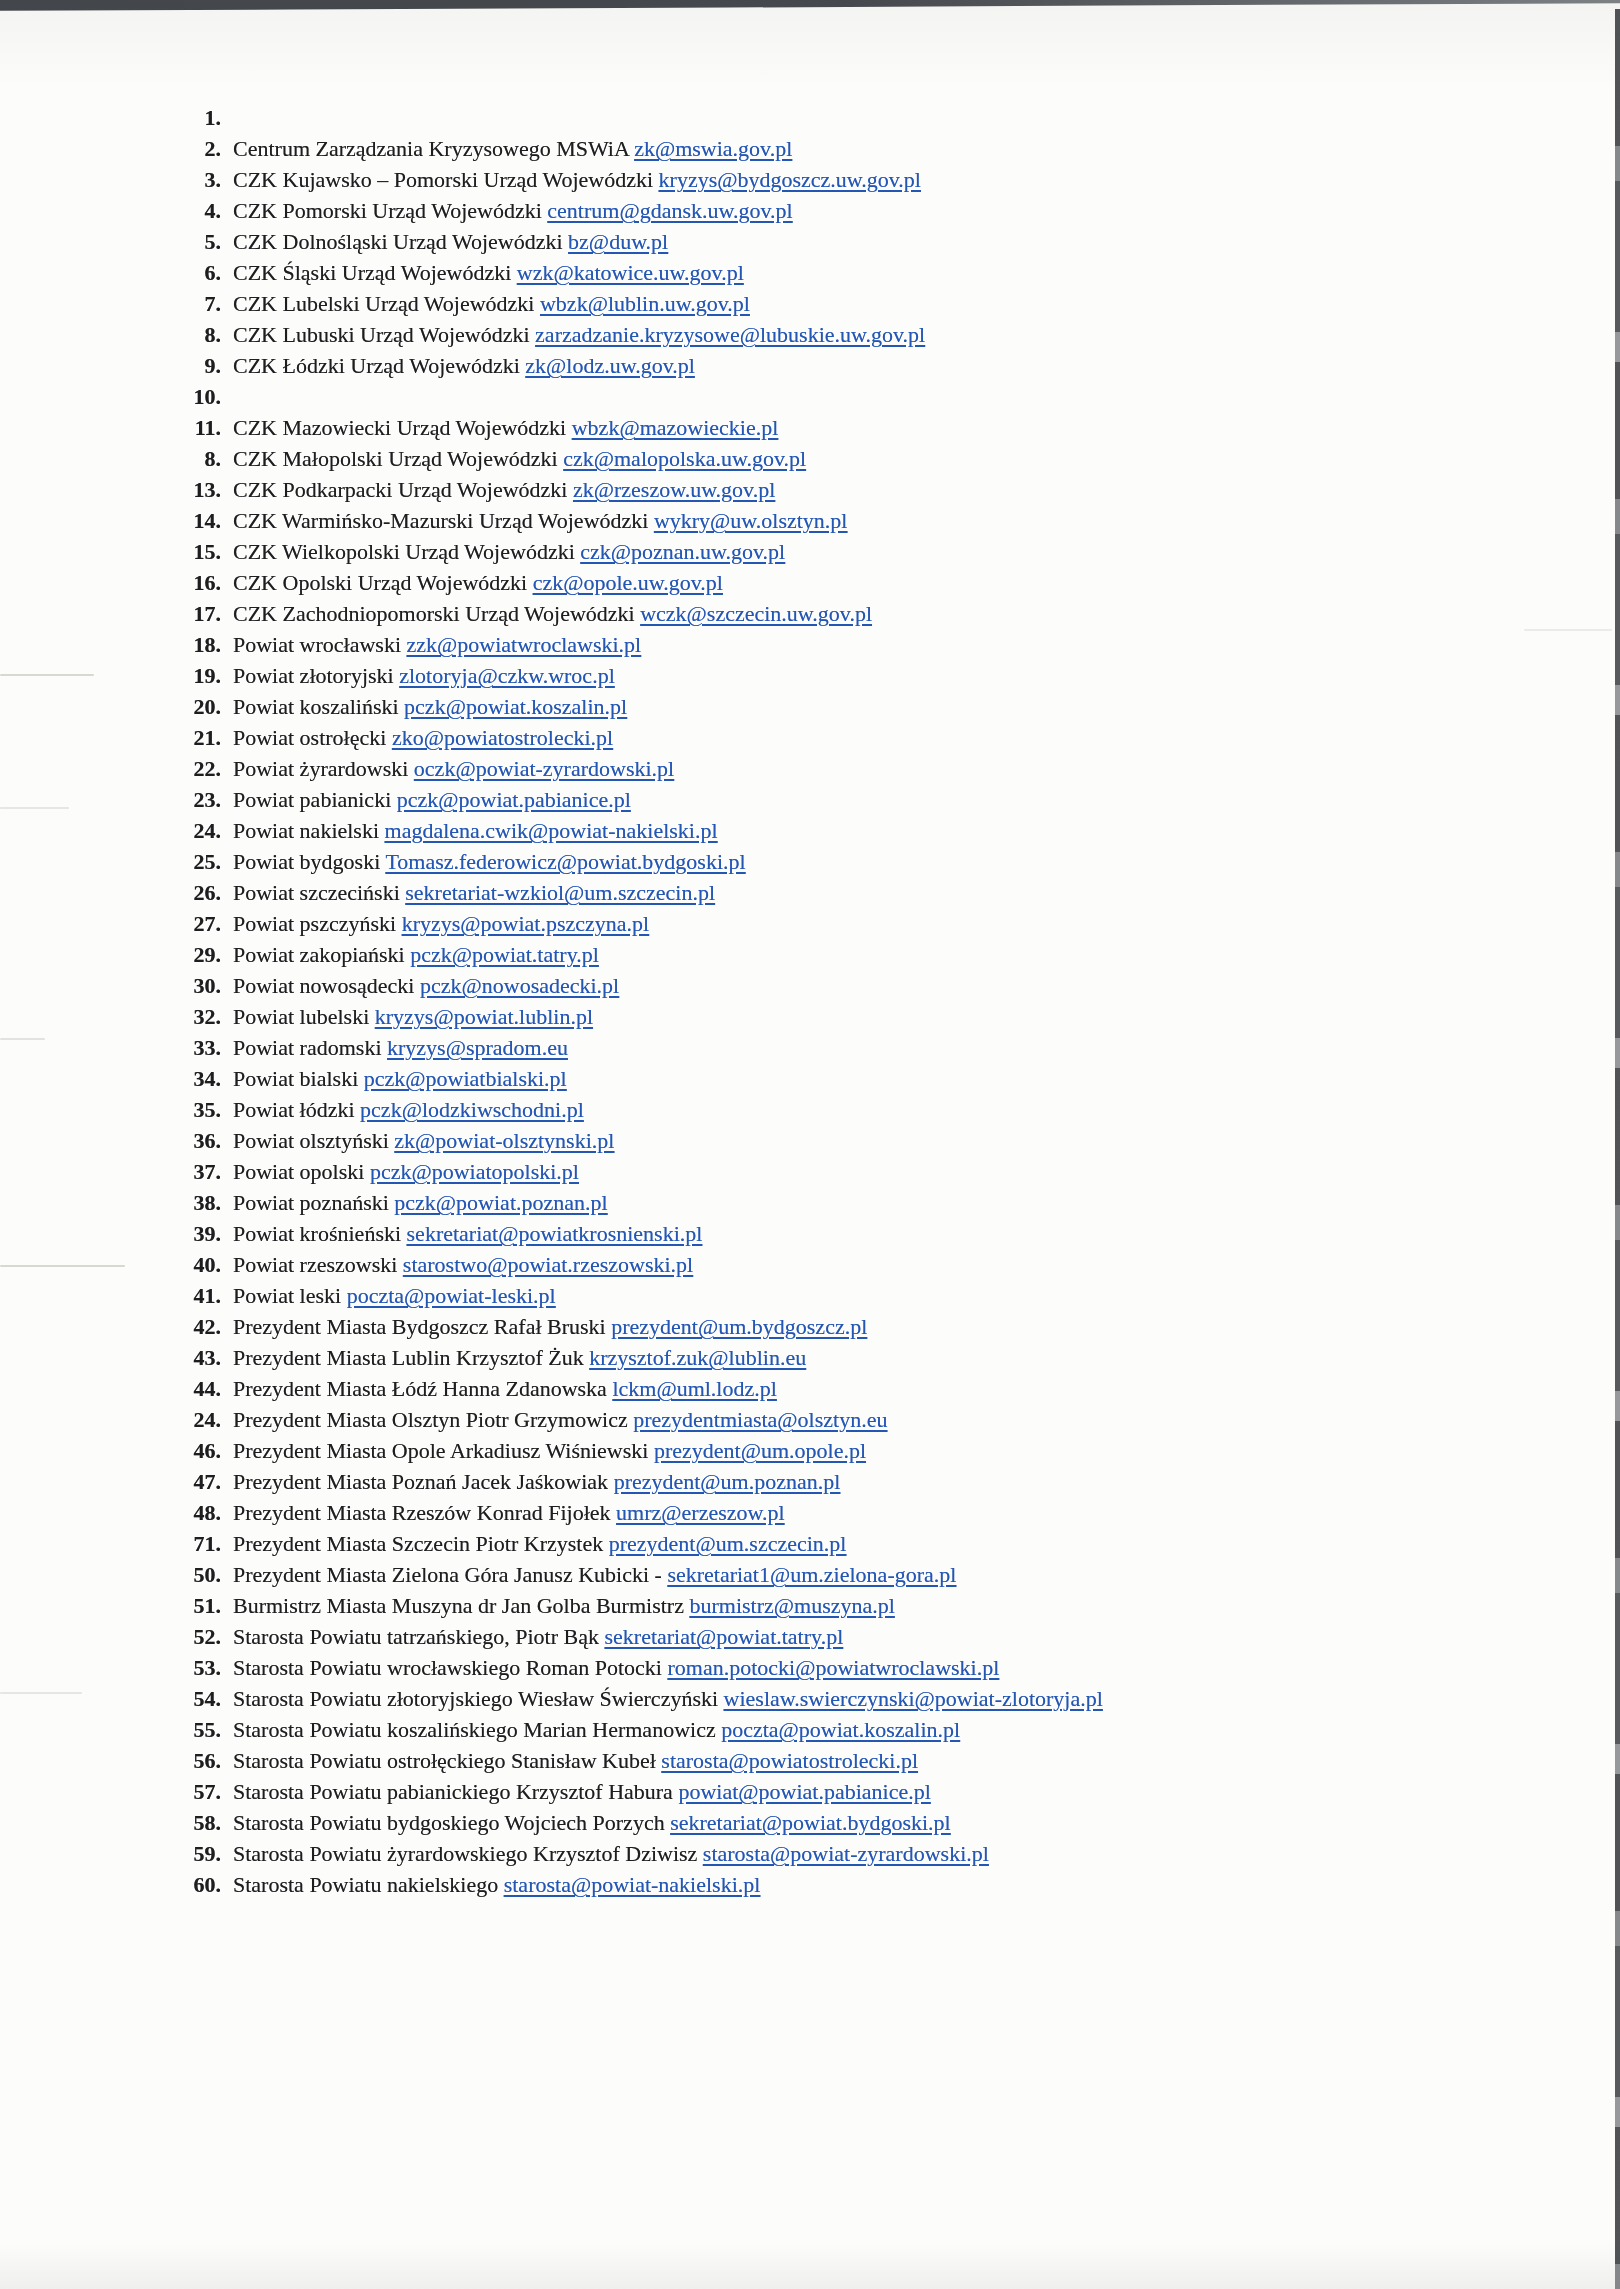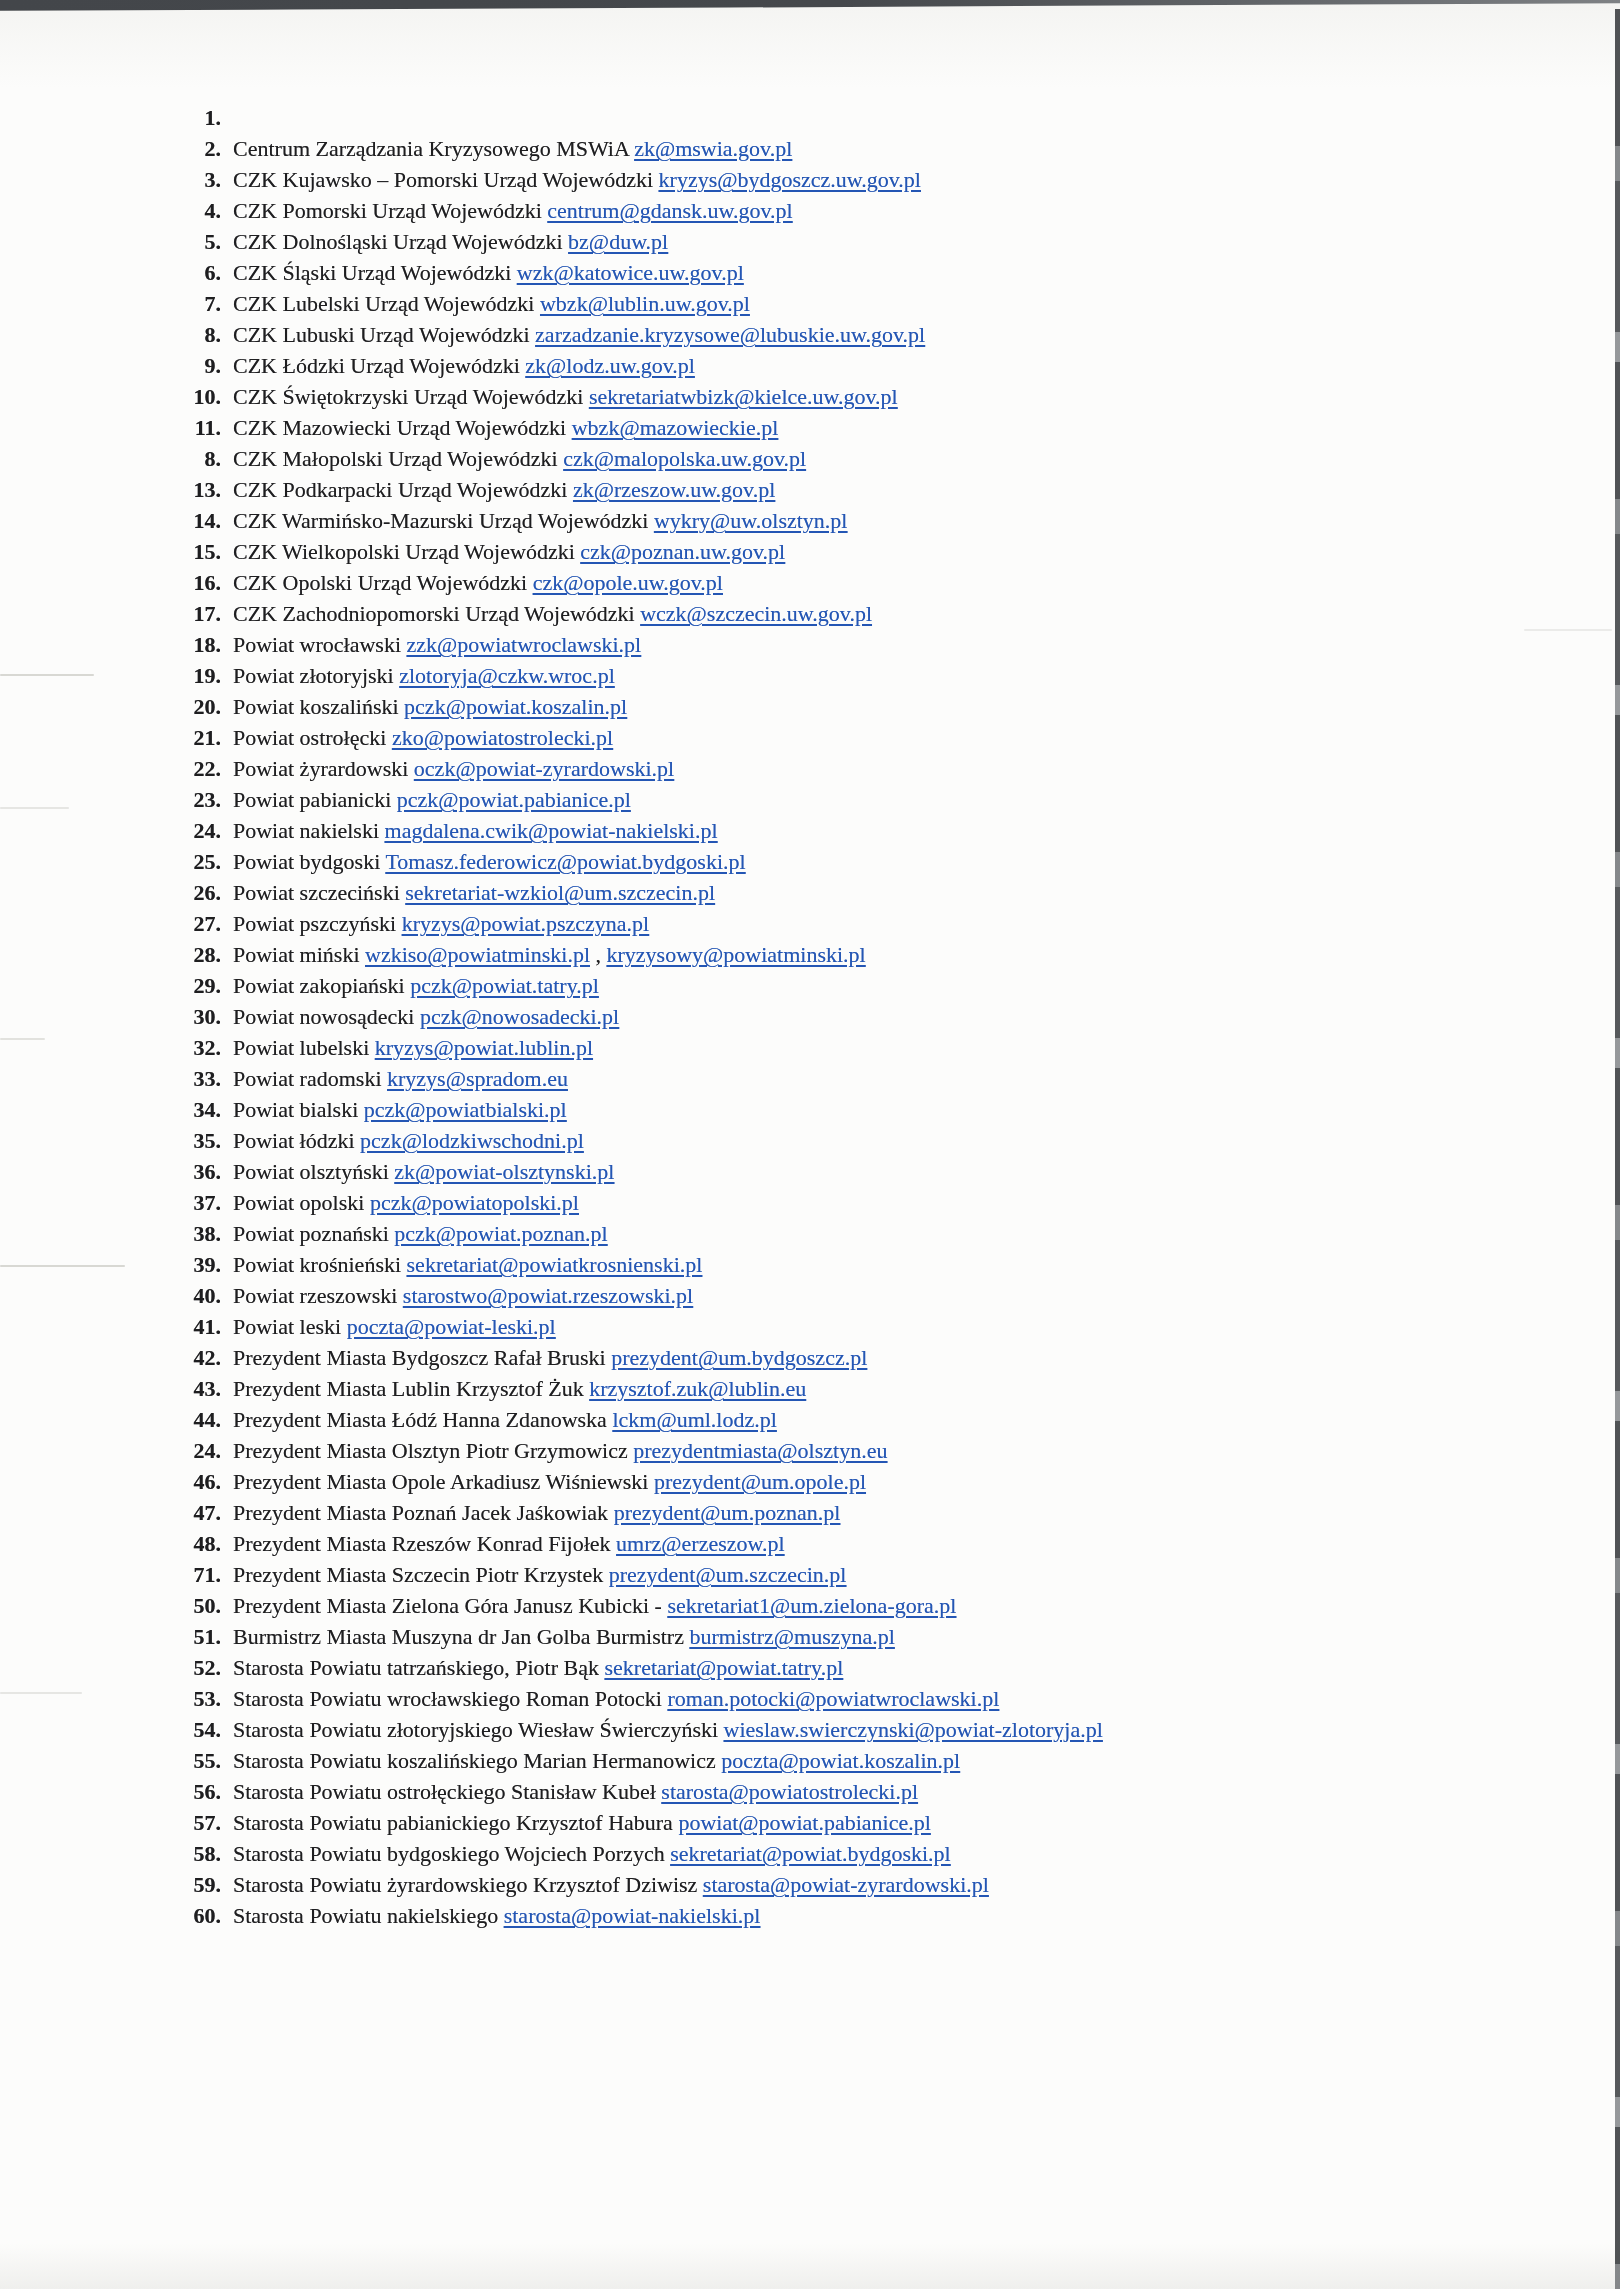--- a/index.html
+++ b/index.html
@@ -105,39 +105,38 @@
   <ol class="contact-list">
       <li class="row"><span class="num">1.</span></li>
       <li class="row"><span class="num">2.</span><span class="body">Centrum Zarządzania Kryzysowego MSWiA <a class="email">zk@mswia.gov.pl</a></span></li>
       <li class="row"><span class="num">3.</span><span class="body">CZK Kujawsko – Pomorski Urząd Wojewódzki <a class="email">kryzys@bydgoszcz.uw.gov.pl</a></span></li>
       <li class="row"><span class="num">4.</span><span class="body">CZK Pomorski Urząd Wojewódzki <a class="email">centrum@gdansk.uw.gov.pl</a></span></li>
       <li class="row"><span class="num">5.</span><span class="body">CZK Dolnośląski Urząd Wojewódzki <a class="email">bz@duw.pl</a></span></li>
       <li class="row"><span class="num">6.</span><span class="body">CZK Śląski Urząd Wojewódzki <a class="email">wzk@katowice.uw.gov.pl</a></span></li>
       <li class="row"><span class="num">7.</span><span class="body">CZK Lubelski Urząd Wojewódzki <a class="email">wbzk@lublin.uw.gov.pl</a></span></li>
       <li class="row"><span class="num">8.</span><span class="body">CZK Lubuski Urząd Wojewódzki <a class="email">zarzadzanie.kryzysowe@lubuskie.uw.gov.pl</a></span></li>
       <li class="row"><span class="num">9.</span><span class="body">CZK Łódzki Urząd Wojewódzki <a class="email">zk@lodz.uw.gov.pl</a></span></li>
-      <li class="row"><span class="num">10.</span><span class="body">CZK Świętokrzyski Urząd Wojewódzki <a class="email">sekretariatwbizk@kielce.uw.gov.pl</a></span></li>
+      <li class="row"><span class="num">10.</span></li>
       <li class="row"><span class="num">11.</span><span class="body">CZK Mazowiecki Urząd Wojewódzki <a class="email">wbzk@mazowieckie.pl</a></span></li>
       <li class="row"><span class="num">8.</span><span class="body">CZK Małopolski Urząd Wojewódzki <a class="email">czk@malopolska.uw.gov.pl</a></span></li>
       <li class="row"><span class="num">13.</span><span class="body">CZK Podkarpacki Urząd Wojewódzki <a class="email">zk@rzeszow.uw.gov.pl</a></span></li>
       <li class="row"><span class="num">14.</span><span class="body">CZK Warmińsko-Mazurski Urząd Wojewódzki <a class="email">wykry@uw.olsztyn.pl</a></span></li>
       <li class="row"><span class="num">15.</span><span class="body">CZK Wielkopolski Urząd Wojewódzki <a class="email">czk@poznan.uw.gov.pl</a></span></li>
       <li class="row"><span class="num">16.</span><span class="body">CZK Opolski Urząd Wojewódzki <a class="email">czk@opole.uw.gov.pl</a></span></li>
       <li class="row"><span class="num">17.</span><span class="body">CZK Zachodniopomorski Urząd Wojewódzki <a class="email">wczk@szczecin.uw.gov.pl</a></span></li>
       <li class="row"><span class="num">18.</span><span class="body">Powiat wrocławski <a class="email">zzk@powiatwroclawski.pl</a></span></li>
       <li class="row"><span class="num">19.</span><span class="body">Powiat złotoryjski <a class="email">zlotoryja@czkw.wroc.pl</a></span></li>
       <li class="row"><span class="num">20.</span><span class="body">Powiat koszaliński <a class="email">pczk@powiat.koszalin.pl</a></span></li>
       <li class="row"><span class="num">21.</span><span class="body">Powiat ostrołęcki <a class="email">zko@powiatostrolecki.pl</a></span></li>
       <li class="row"><span class="num">22.</span><span class="body">Powiat żyrardowski <a class="email">oczk@powiat-zyrardowski.pl</a></span></li>
       <li class="row"><span class="num">23.</span><span class="body">Powiat pabianicki <a class="email">pczk@powiat.pabianice.pl</a></span></li>
       <li class="row"><span class="num">24.</span><span class="body">Powiat nakielski <a class="email">magdalena.cwik@powiat-nakielski.pl</a></span></li>
       <li class="row"><span class="num">25.</span><span class="body">Powiat bydgoski <a class="email">Tomasz.federowicz@powiat.bydgoski.pl</a></span></li>
       <li class="row"><span class="num">26.</span><span class="body">Powiat szczeciński <a class="email">sekretariat-wzkiol@um.szczecin.pl</a></span></li>
       <li class="row"><span class="num">27.</span><span class="body">Powiat pszczyński <a class="email">kryzys@powiat.pszczyna.pl</a></span></li>
-      <li class="row"><span class="num">28.</span><span class="body">Powiat miński <a class="email">wzkiso@powiatminski.pl</a> , <a class="email">kryzysowy@powiatminski.pl</a></span></li>
       <li class="row"><span class="num">29.</span><span class="body">Powiat zakopiański <a class="email">pczk@powiat.tatry.pl</a></span></li>
       <li class="row"><span class="num">30.</span><span class="body">Powiat nowosądecki <a class="email">pczk@nowosadecki.pl</a></span></li>
       <li class="row"><span class="num">32.</span><span class="body">Powiat lubelski <a class="email">kryzys@powiat.lublin.pl</a></span></li>
       <li class="row"><span class="num">33.</span><span class="body">Powiat radomski <a class="email">kryzys@spradom.eu</a></span></li>
       <li class="row"><span class="num">34.</span><span class="body">Powiat bialski <a class="email">pczk@powiatbialski.pl</a></span></li>
       <li class="row"><span class="num">35.</span><span class="body">Powiat łódzki <a class="email">pczk@lodzkiwschodni.pl</a></span></li>
       <li class="row"><span class="num">36.</span><span class="body">Powiat olsztyński <a class="email">zk@powiat-olsztynski.pl</a></span></li>
       <li class="row"><span class="num">37.</span><span class="body">Powiat opolski <a class="email">pczk@powiatopolski.pl</a></span></li>
       <li class="row"><span class="num">38.</span><span class="body">Powiat poznański <a class="email">pczk@powiat.poznan.pl</a></span></li>
       <li class="row"><span class="num">39.</span><span class="body">Powiat krośnieński <a class="email">sekretariat@powiatkrosnienski.pl</a></span></li>

